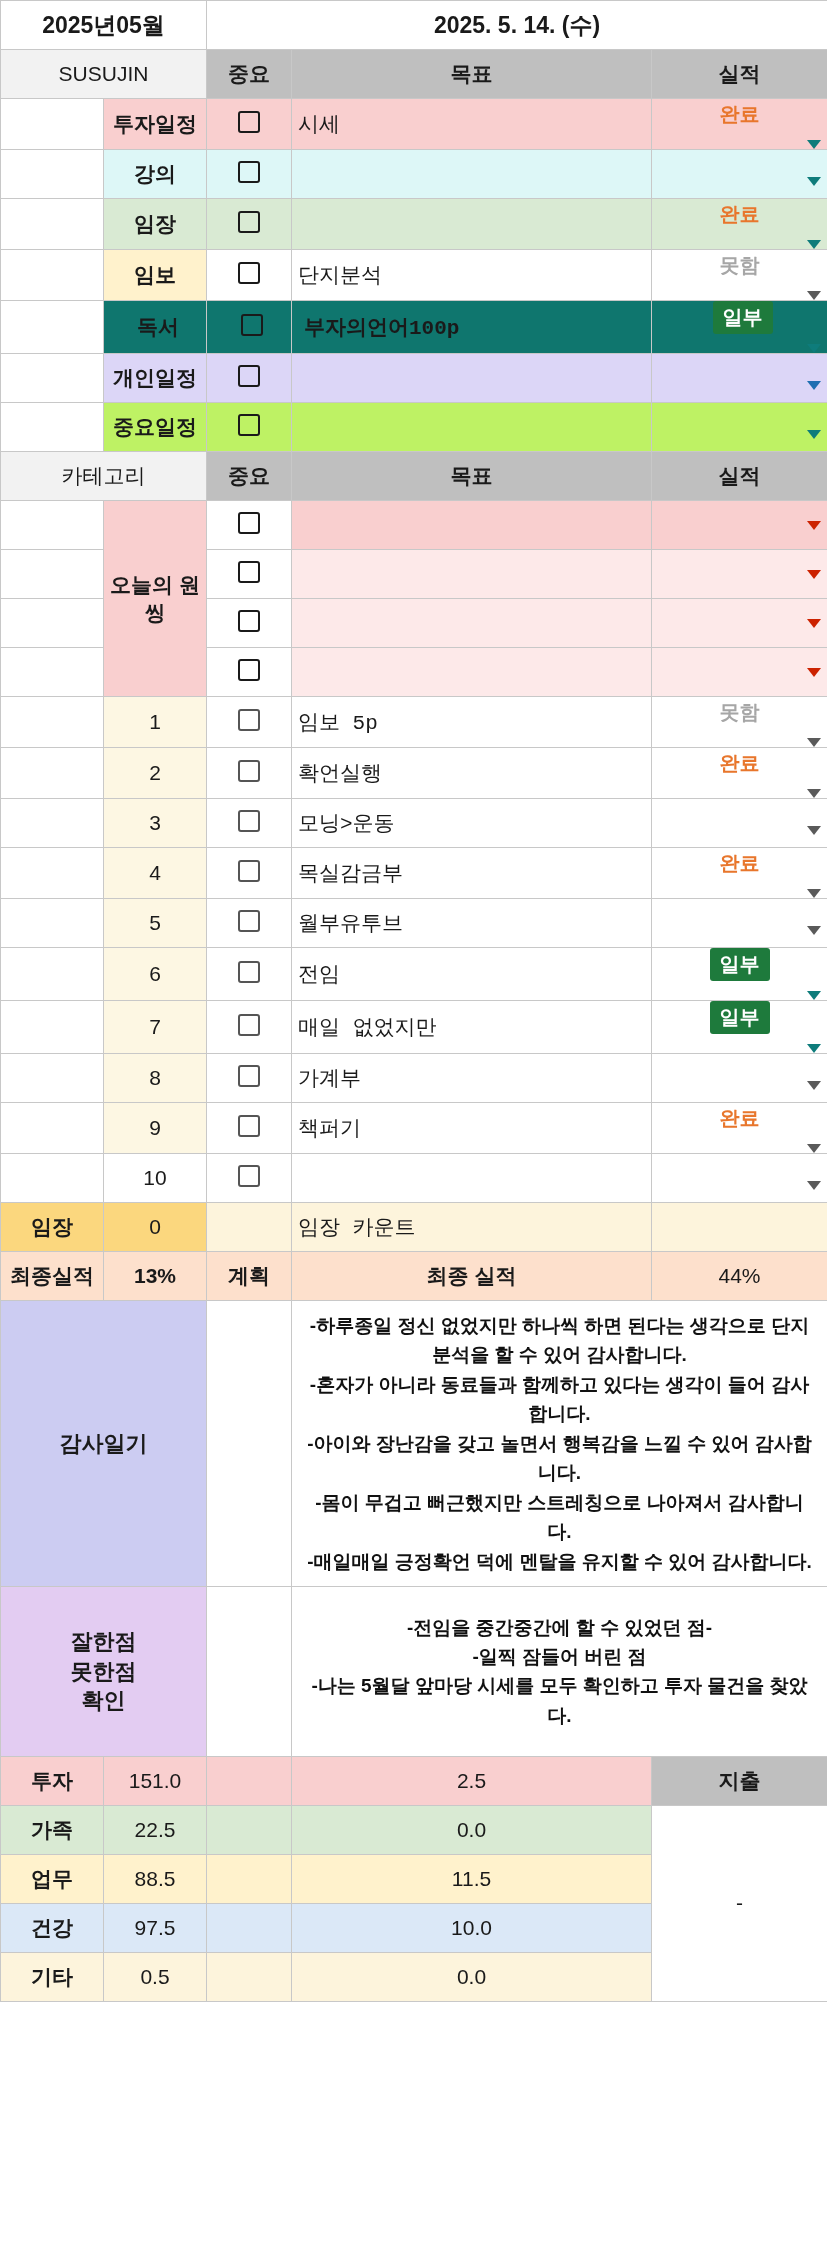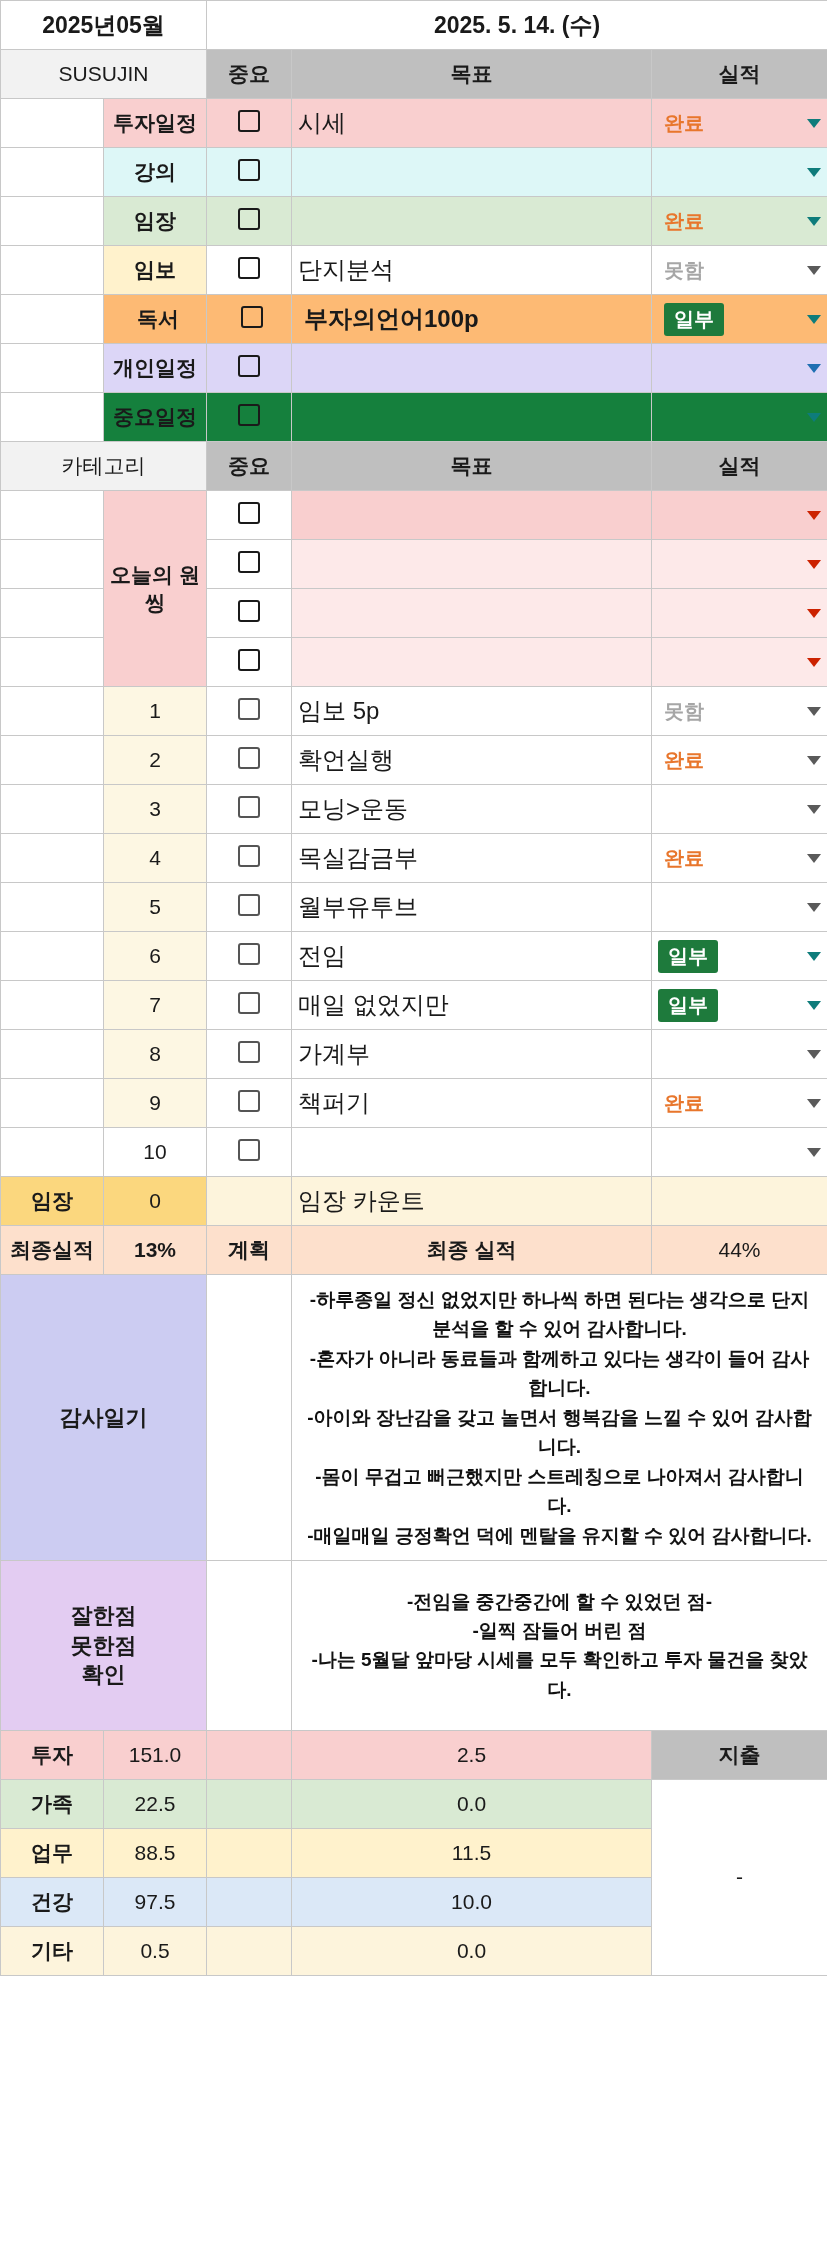--- a/index.html
+++ b/index.html
@@ -32,23 +32,23 @@
   .gray-head { background: #bfbfbf; font-weight: bold; }
   .lightgray-head { background: #f2f2f2; font-weight: normal; }
   .hdr-title { font-weight: bold; font-size: 23px; margin-left: 44px; }
 
   
   .f-pink      { background: #f9cfcf; }
   .f-pinklight { background: #fde9e9; }
   .f-cyan      { background: #ddf7f7; }
   .f-green     { background: #d9ead3; }
   .f-yellow    { background: #fff2cc; }
-  .f-blue      { background: #fdba74; padding-left: 12px; }
+  .f-blue      { background: #0f766e; padding-left: 12px; }
   .f-purple    { background: #dcd6f7; }
-  .f-lgreen    { background: #15803d; }
+  .f-lgreen    { background: #bef264; }
   .f-cream     { background: #fdf4dc; margin-top: 35px; }
   .f-ivory     { background: #fdf7e3; }
   .f-gold      { background: #fbd77e; }
   .f-peach     { background: #fde0cc; }
   .f-lavender  { background: #ccccf2; }
   .f-plum      { background: #e3ccf2; }
   .f-ltblue    { background: #dbe8f7; }
   .f-white     { background: #ffffff; }
   .f-gray      { background: #bfbfbf; }
 
@@ -59,21 +59,21 @@
     width: 22px; height: 22px;
     border: 2px solid #1a1a1a;
     border-radius: 3px;
     background: transparent;
   }
   .chk.thin { border-width: 2px; border-color: #555; }
 
   
   .status-wrap {
     display: flex; align-items: center; justify-content: space-between;
-    gap: 10px; width: 100%;
+    gap: 10px; width: 100%; flex-direction: column;
   }
   .pill {
     font-weight: bold;
     font-size: 20px;
     padding: 2px 6px;
     border-radius: 3px;
     white-space: nowrap;
   }
   .pill-done   { color: #e8762c; }
   .pill-fail   { color: #a6a6a6; }
@@ -85,21 +85,21 @@
     border-top: 9px solid #1f6fb2;
     display: inline-block;
     flex: 0 0 auto;
     margin-left: auto;
   }
   .caret.teal { border-top-color: #0e7c7b; }
   .caret.red  { border-top-color: #cc2200; }
   .caret.gray { border-top-color: #5a5a5a; }
 
   .label-cell { font-weight: bold; font-size: 21px; }
-  .goal-text  { text-align: left; font-size: 24px; }
+  .goal-text  { text-align: left; font-size: 21px; font-family: Liberation Mono, monospace; }
 
   .vert-label {
     font-weight: bold;
     font-size: 22px;
     line-height: 1.35;
   }
   .diary-text {
     text-align: center;
     font-size: 19px;
     font-weight: bold;

